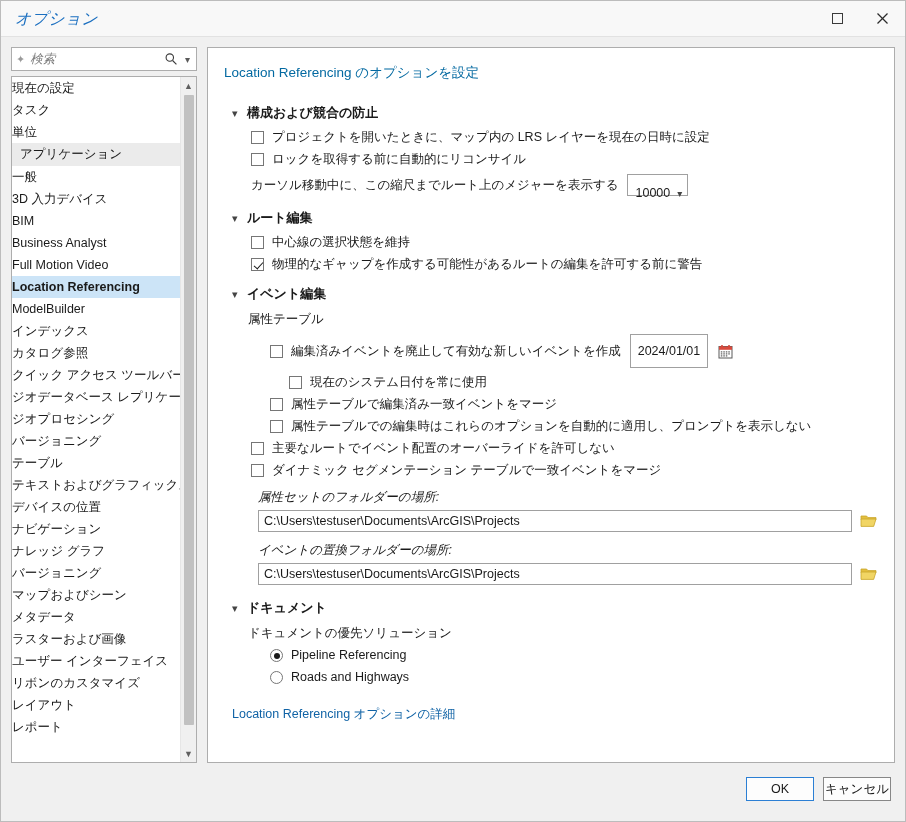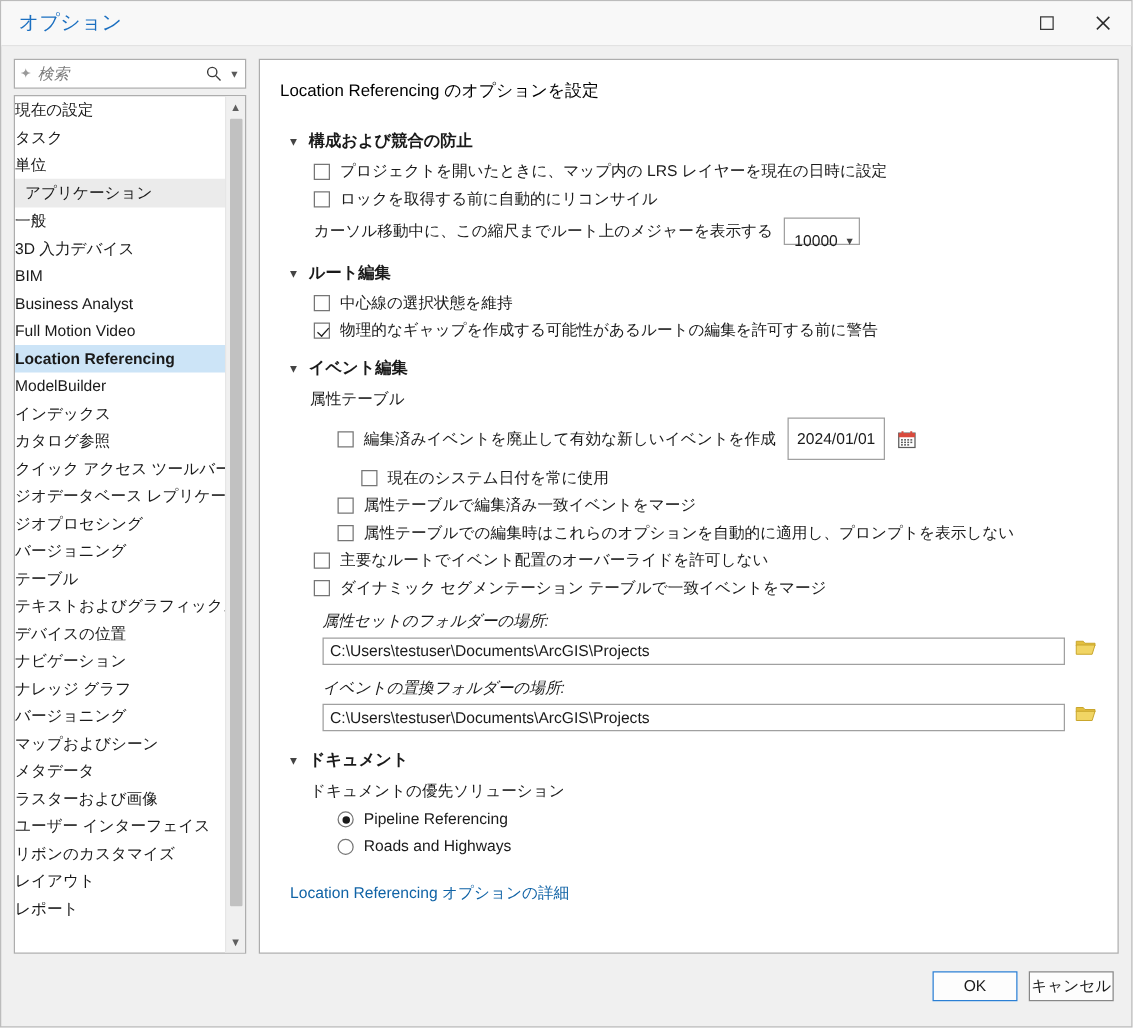--- a/index.html
+++ b/index.html
@@ -24,20 +24,21 @@
 
   
   #titlebar {
     height: 36px;
     min-height: 36px;
     background: #f8f8f8;
     border-bottom: 1px solid #e2e2e2;
     display: flex;
     align-items: center;
     position: relative;
+    font-style: italic;
   }
   #title-text {
     margin-left: 14px;
     font-size: 16px;
     color: #1b6fc0;
     line-height: 1;
     letter-spacing: .2px;
   }
   .win-btns { margin-left: auto; display: flex; height: 36px; }
   .win-btn {
@@ -147,21 +148,21 @@
     flex: 1;
     border: 1px solid #adadad;
     background: #ffffff;
     padding: 14px 16px 10px 10px;
     overflow: hidden;
     min-width: 0;
   }
 
   .pane-title {
     font-size: 13.5px;
-    color: #000000;
+    color: #0369a1;
     margin: 2px 0 22px 6px;
   }
 
   .section-head {
     display: flex;
     align-items: center;
     gap: 5px;
     font-size: 13px;
     color: #1a1a1a;
     font-weight: bold;
@@ -245,21 +246,21 @@
 
   .field-label {
     font-size: 12.5px;
     color: #1a1a1a;
     margin-left: 40px;
     margin-bottom: 4px;
     font-style: italic;
   }
   .field-row {
     display: flex;
-    align-items: flex-start;
+    align-items: center;
     margin-left: 40px;
     margin-bottom: 10px;
     gap: 8px;
   }
   .textinput {
     flex: 1;
     height: 22px;
     border: 1px solid #a0a0a0;
     background: #fff;
     font-size: 12.5px;

